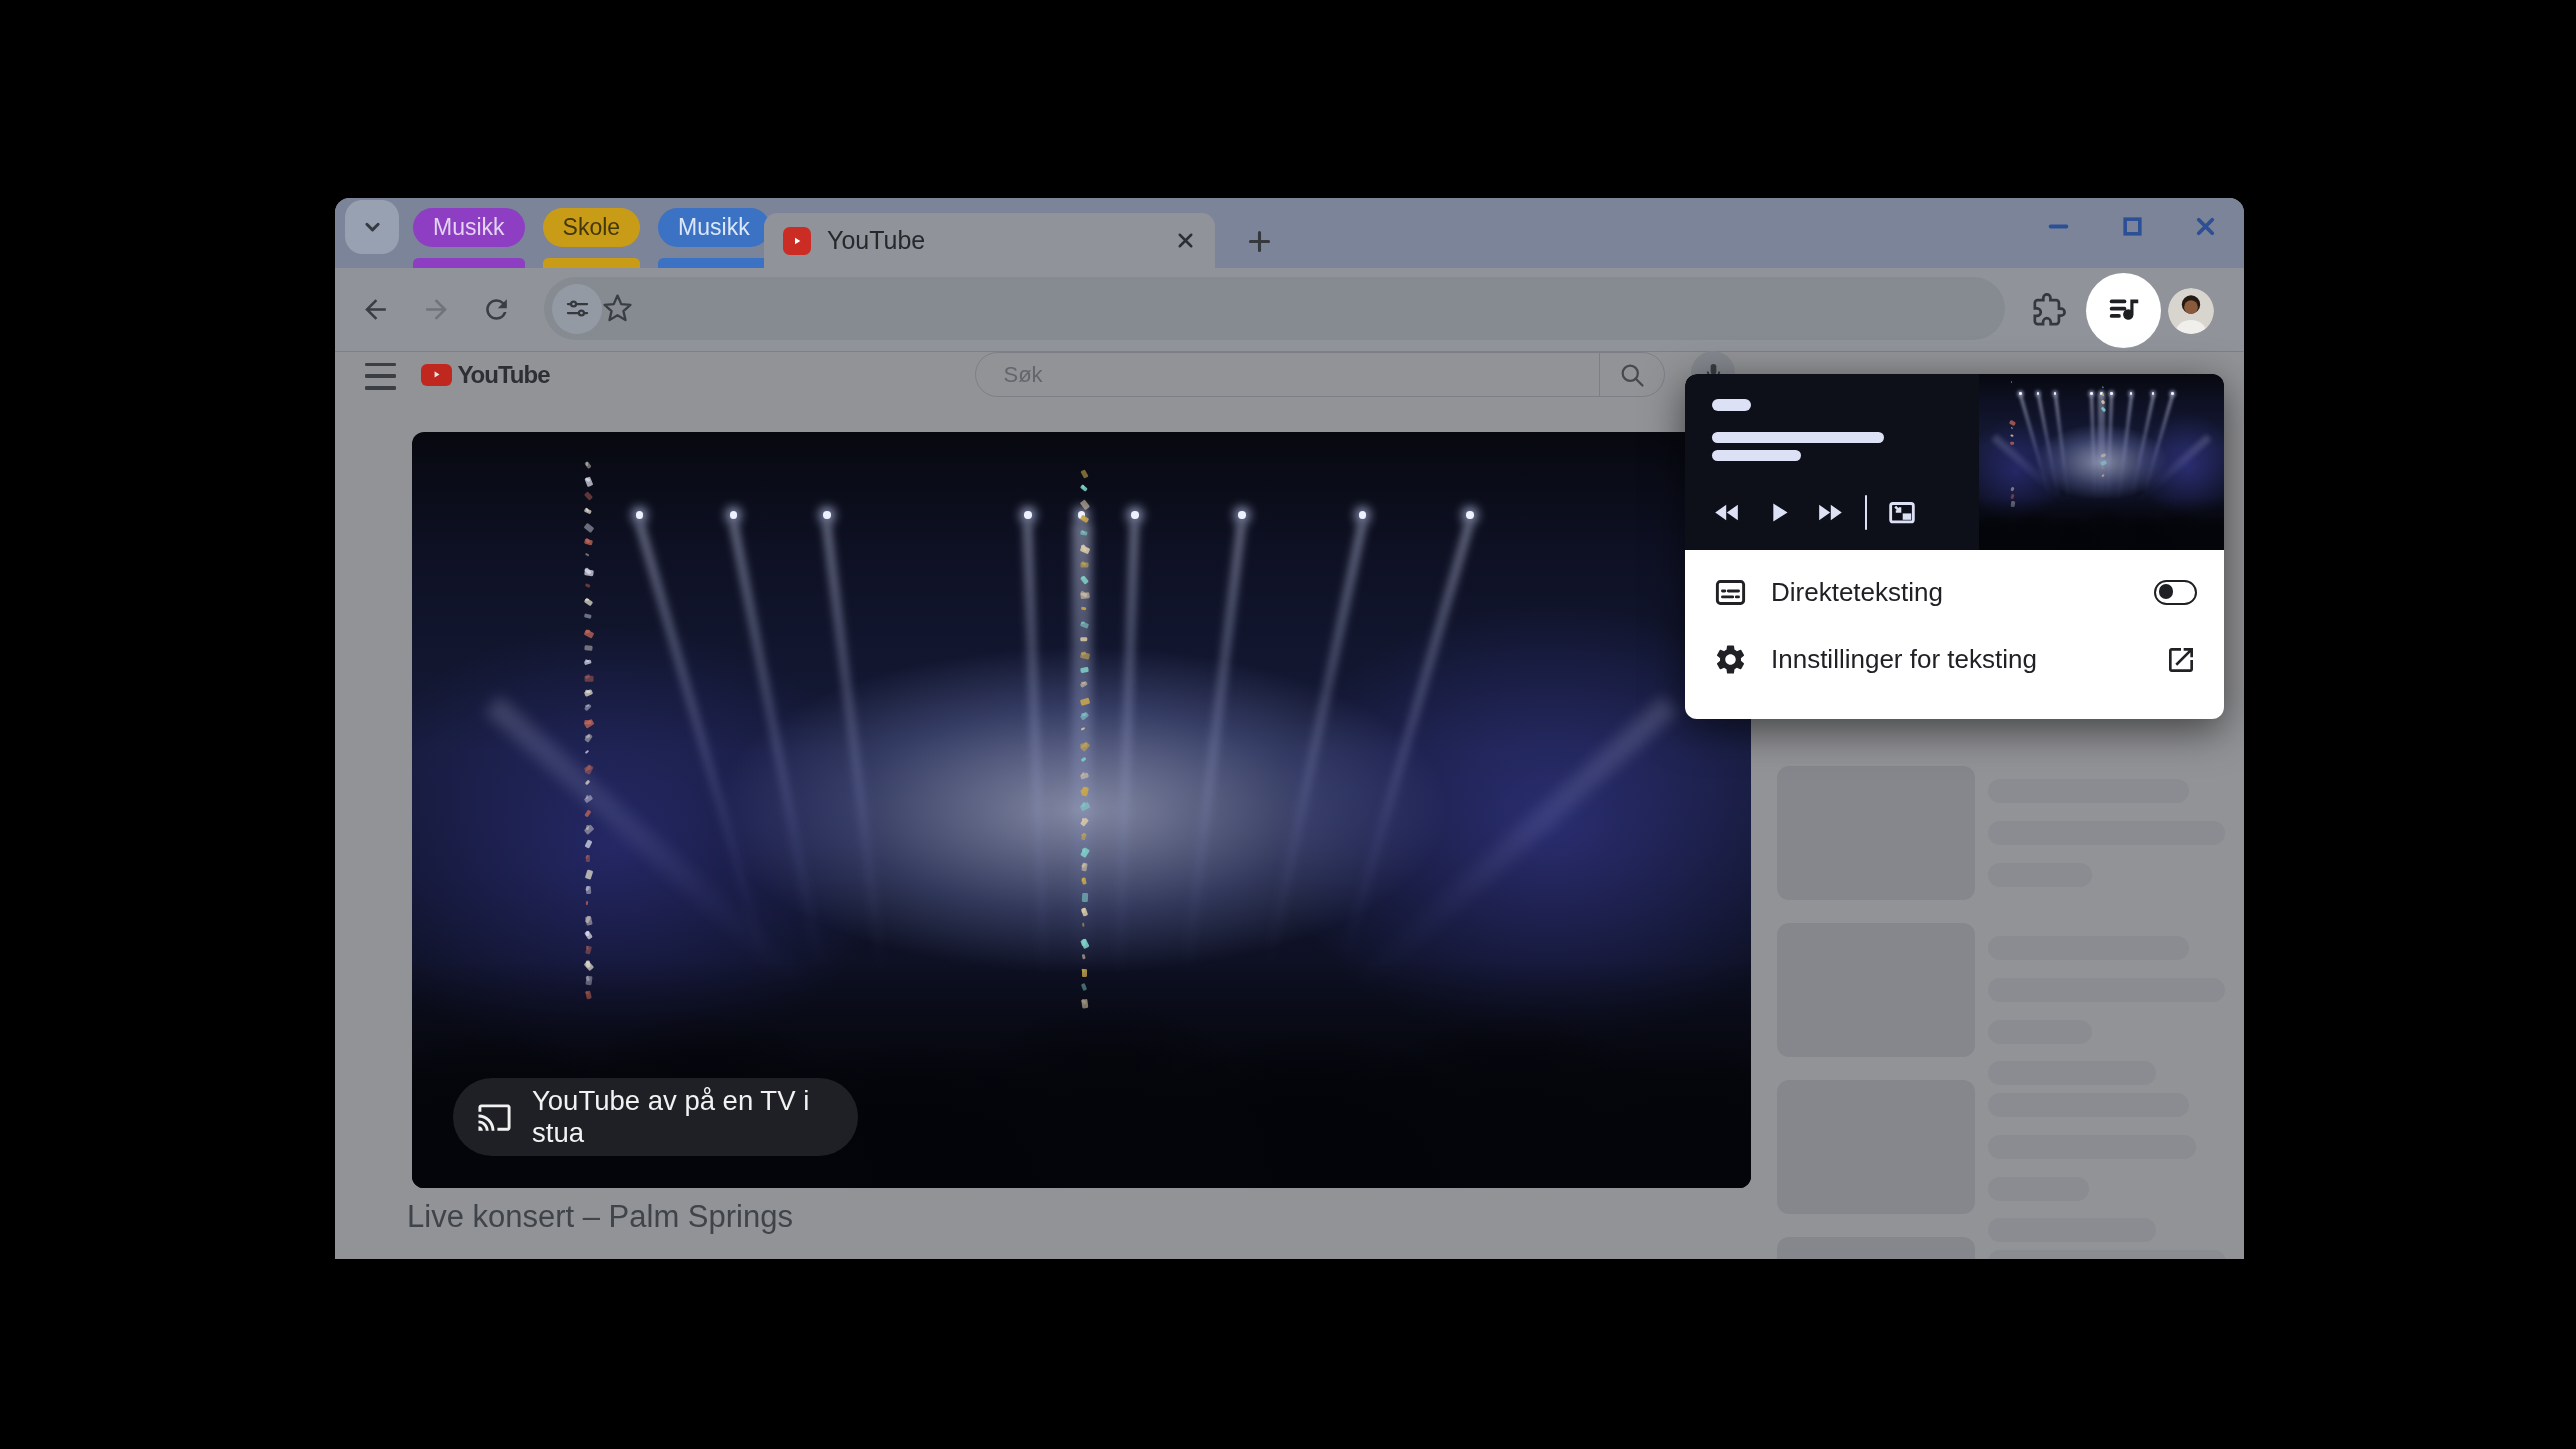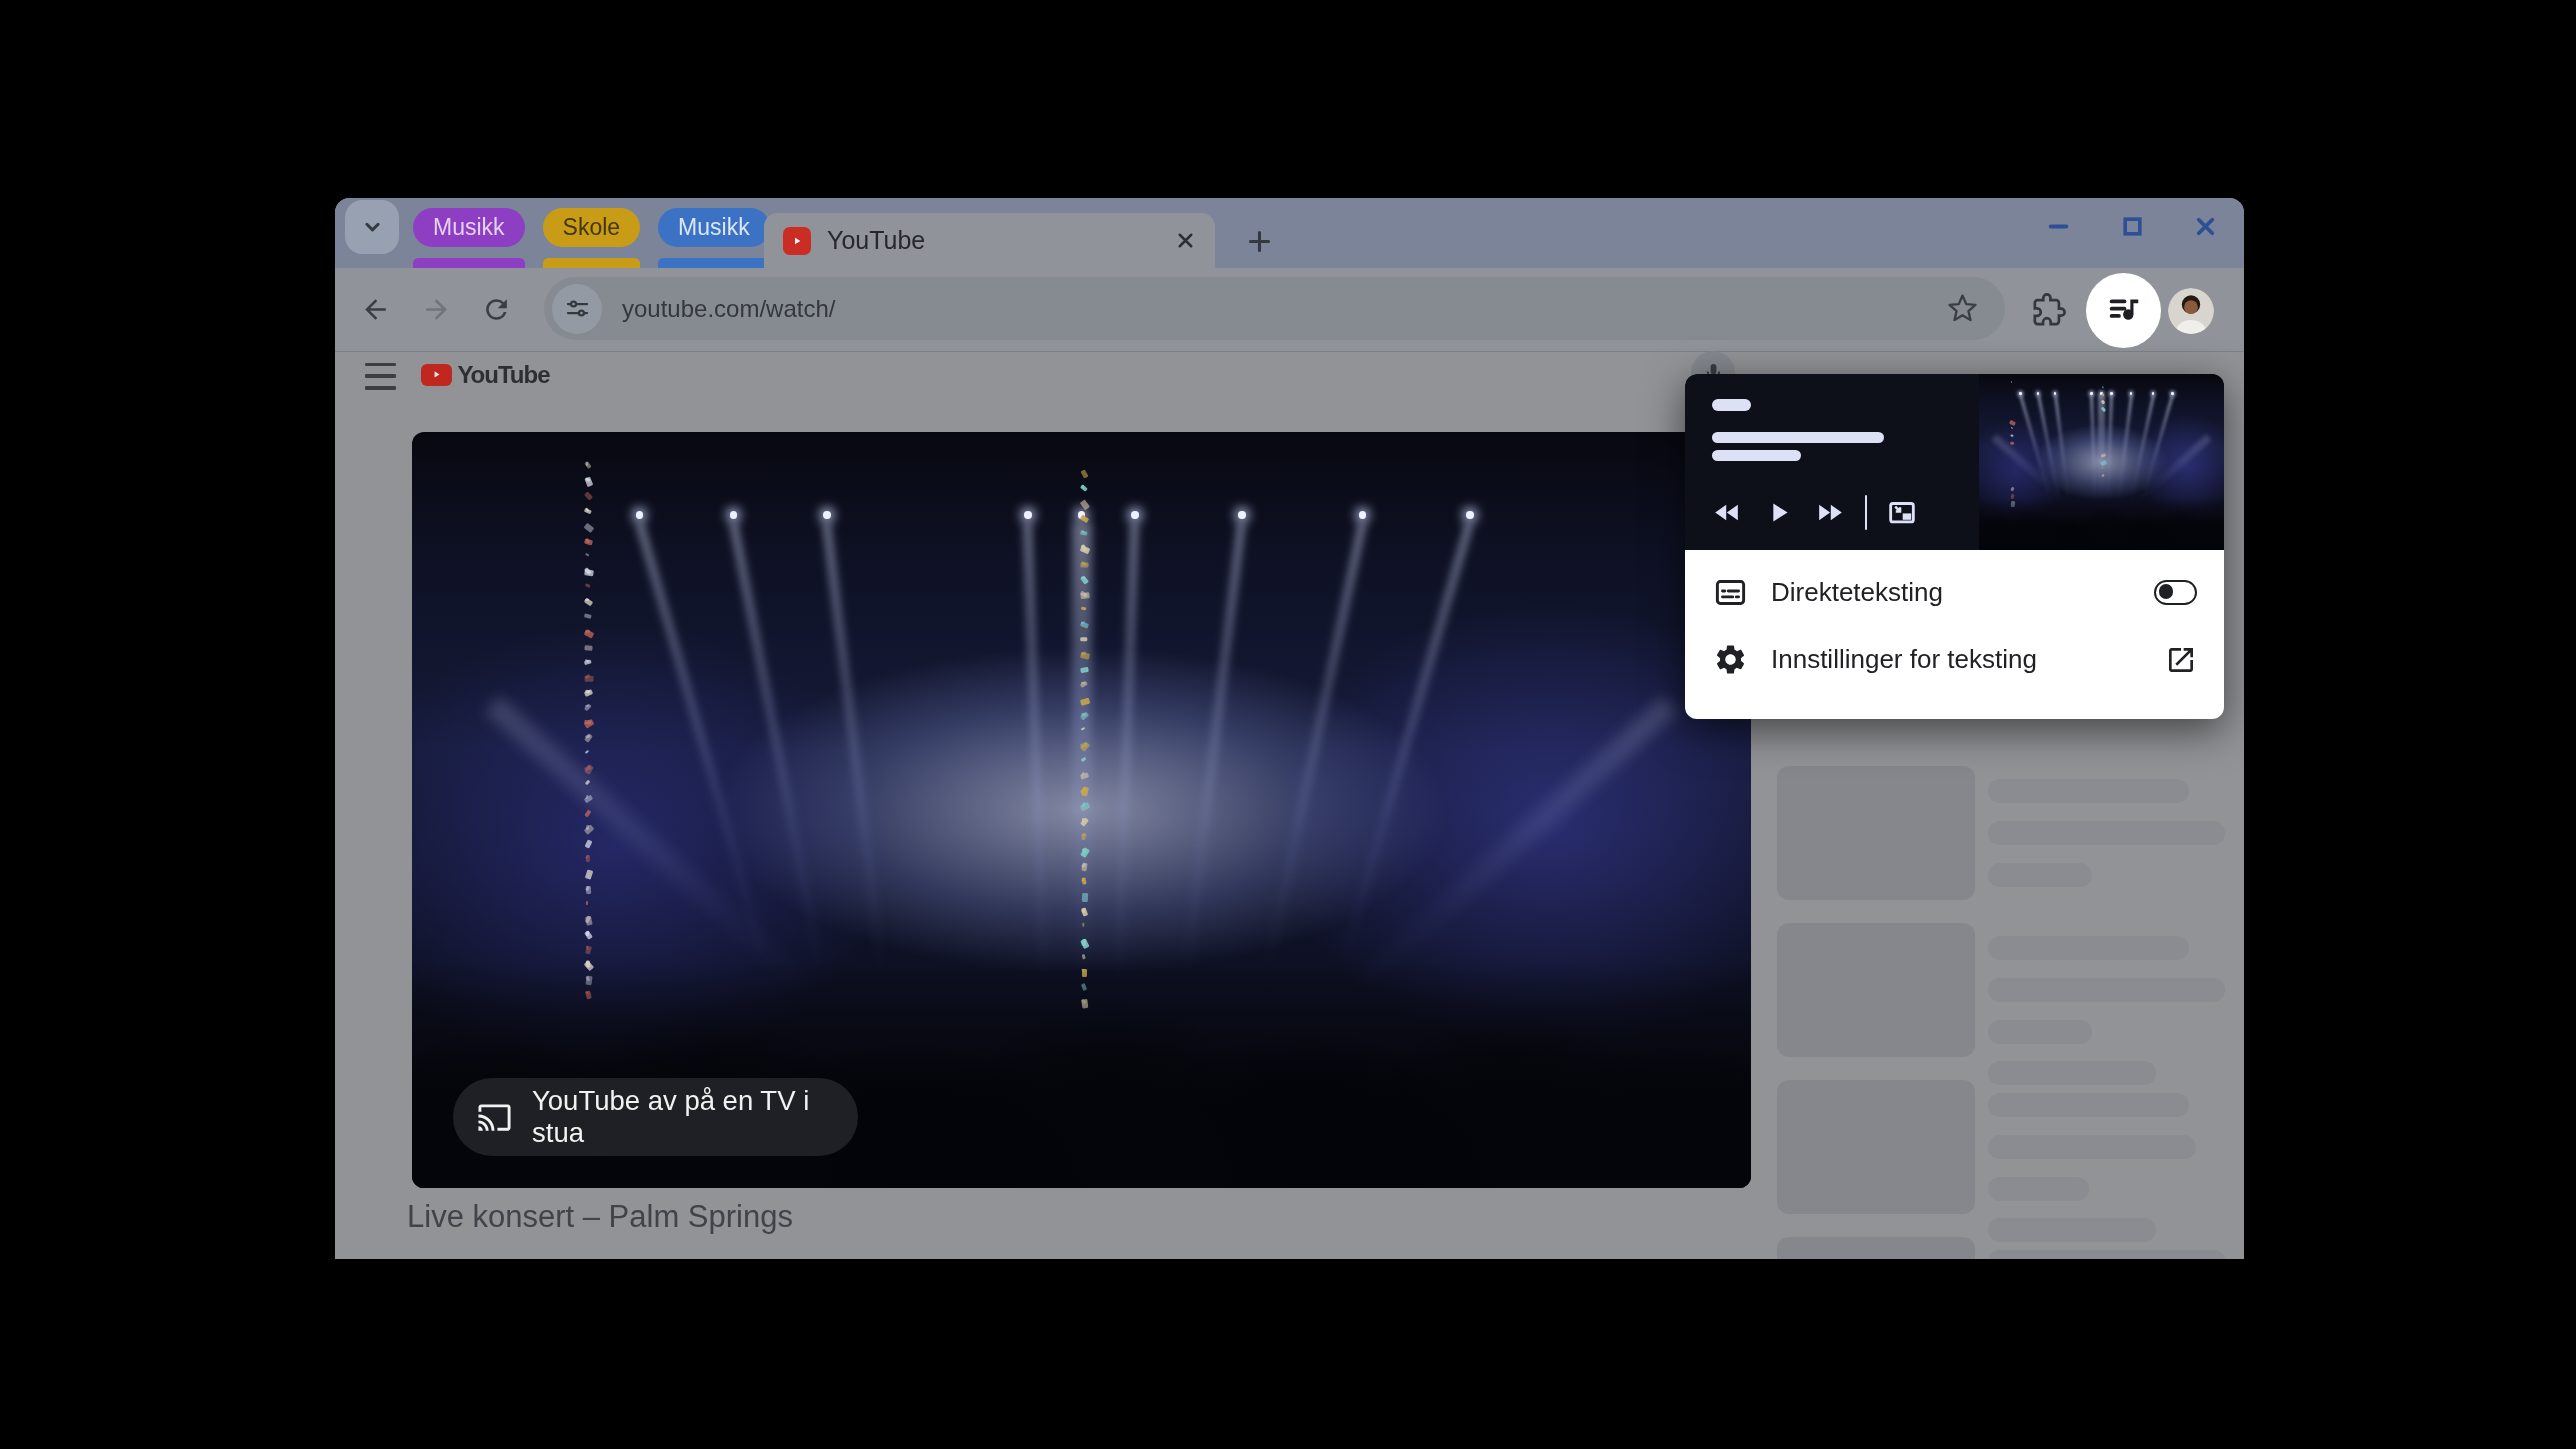--- a/index.html
+++ b/index.html
@@ -205,21 +205,20 @@
 
       <div class="omnibox">
         <span class="tune-circle">
           <svg width="27" height="27" viewBox="0 0 24 24" stroke="#35383d" stroke-width="2" fill="none" stroke-linecap="round">
             <circle cx="8.5" cy="8" r="2.2"></circle>
               <path d="M3.5 8h2.6M11 8h9.5"></path>
             <circle cx="15.5" cy="16" r="2.2"></circle>
               <path d="M3.5 16h9.6M18 16h2.5"></path>
           </svg>
         </span>
-        <span class="url">youtube.com/watch/</span>
         <span class="star">
           <svg width="31" height="31" viewBox="0 0 24 24">
               <path d="M12 17.3l-6.2 3.7 1.6-7L2 9.2l7.1-.6L12 2l2.9 6.6 7.1.6-5.4 4.8 1.6 7z" fill="none" stroke="#3a3d41" stroke-width="1.8" stroke-linejoin="round"></path>
             </svg>
         </span>
       </div>
 
       <span class="ext">
         <svg width="34" height="34" viewBox="0 0 24 24">
             <path d="M20.5 11H19V7c0-1.1-.9-2-2-2h-4V3.5C13 2.12 11.88 1 10.5 1S8 2.12 8 3.5V5H4c-1.1 0-1.99.9-1.99 2v3.8H3.5c1.49 0 2.7 1.21 2.7 2.7s-1.21 2.7-2.7 2.7H2V20c0 1.1.9 2 2 2h3.8v-1.5c0-1.49 1.21-2.7 2.7-2.7 1.49 0 2.7 1.21 2.7 2.7V22H17c1.1 0 2-.9 2-2v-4h1.5c1.38 0 2.5-1.12 2.5-2.5S21.88 11 20.5 11z" fill="none" stroke="#34373b" stroke-width="1.9"></path>
@@ -264,20 +263,30 @@
 
       <div class="ytlogo">
         <span class="ytlogo-badge">
           <svg width="14.8" height="14.8" viewBox="0 0 24 24">
               <path d="M9 7v10l8-5z" fill="#e8e4e2"></path>
             </svg>
         </span>
         <span class="ytlogo-text">YouTube</span>
       </div>
 
+      <div class="searchbar">
+        <input class="search-input" type="text" readonly="" placeholder="Søk" style="">
+        <span class="search-btn">
+          <svg width="28" height="28" viewBox="0 0 24 24">
+              <circle cx="10.5" cy="10.5" r="6.5" fill="none" stroke="#46494e" stroke-width="1.9"></circle>
+              <path d="M15.3 15.3L21 21" stroke="#46494e" stroke-width="1.9" stroke-linecap="round"></path>
+            </svg>
+
+        </span>
+      </div>
 
       <div class="micbtn">
         <svg width="23" height="23" viewBox="0 0 24 24">
             <path d="M12 14a3 3 0 0 0 3-3V6a3 3 0 0 0-6 0v5a3 3 0 0 0 3 3zm5-3a5 5 0 0 1-10 0H5a7 7 0 0 0 6 6.92V21h2v-3.08A7 7 0 0 0 19 11z" fill="#3a3d42"></path>
           </svg>
       </div>
 
       <div class="concert abs video" id="main-video">
         <div class="castpill">
           <span style="margin-left:24px;display:flex;">

